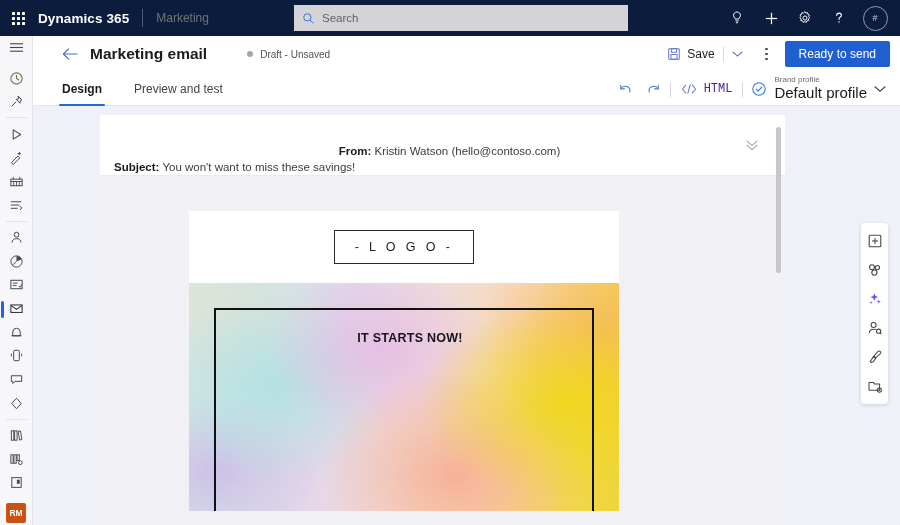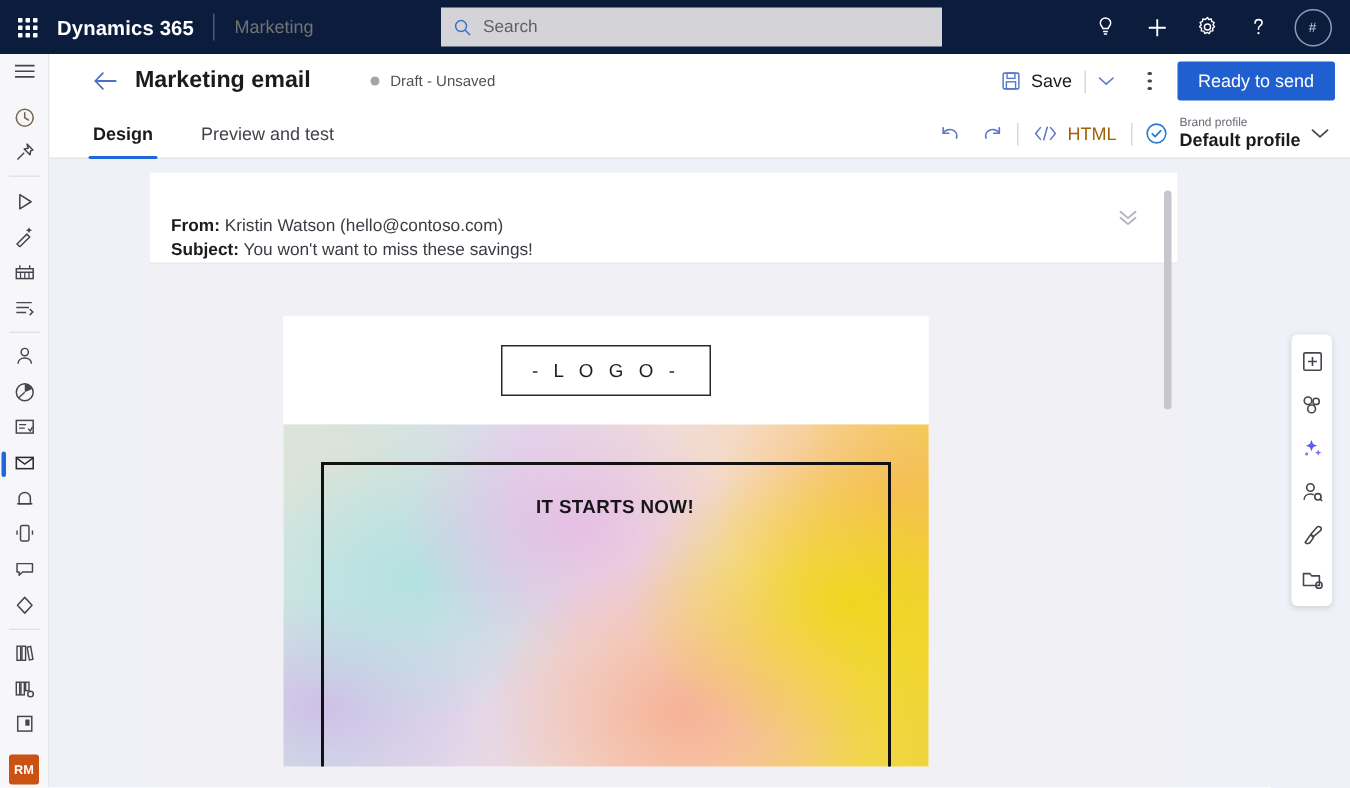--- a/index.html
+++ b/index.html
@@ -164,28 +164,28 @@
     display: flex; align-items: center;
   }
   .tb-icon {
     width: 28px; height: 28px; display: flex; align-items: center; justify-content: center;
     cursor: pointer;
   }
   .html-btn {
     display: flex; align-items: center; gap: 7px;
     padding: 4px 8px; cursor: pointer;
   }
-  .html-label { font-size: 12px; color: #a16207; }
+  .html-label { font-size: 12px; color: #4c1d95; font-family: Liberation Mono, monospace; }
   .brandprof {
     display: flex; align-items: center; gap: 7px;
     padding: 2px 4px 2px 6px; cursor: pointer;
   }
   .bp-text { display: flex; flex-direction: column; line-height: 1.12; }
   .bp-top { font-size: 8px; color: #6a6a75; }
-  .bp-main { font-size: 12px; color: #1b1b1f; font-weight: bold; }
+  .bp-main { font-size: 15px; color: #1b1b1f; font-weight: normal; }
 
   
   .editor {
     position: absolute; left: 33px; top: 106px;
     width: 867px; height: 419px;
     background: #eef1f8;
     overflow: hidden;
   }
   .doc {
     position: absolute; left: 67px; top: 9px;
@@ -193,21 +193,21 @@
     background: #f1f1f5;
     overflow: hidden;
   }
   .mailheader {
     position: relative;
     width: 685px; height: 61px;
     background: #ffffff;
     border-bottom: 1px solid #e9e9ee;
   }
   .mh-line { font-size: 11.5px; color: #3b3b44; margin-left: 14px; }
-  .mh-line:first-of-type { padding-top: 30px; }
+  .mh-line:first-of-type { padding-top: 30px; text-align: center; }
   .mh-line + .mh-line { margin-top: 4px; }
   .mh-key { font-weight: bold; color: #1b1b1f; }
   .collapse-btn {
     position: absolute; right: 24px; top: 21px;
     width: 18px; height: 18px;
     display: flex; align-items: center; justify-content: center;
     cursor: pointer;
   }
   .canvas-area {
     position: relative;

